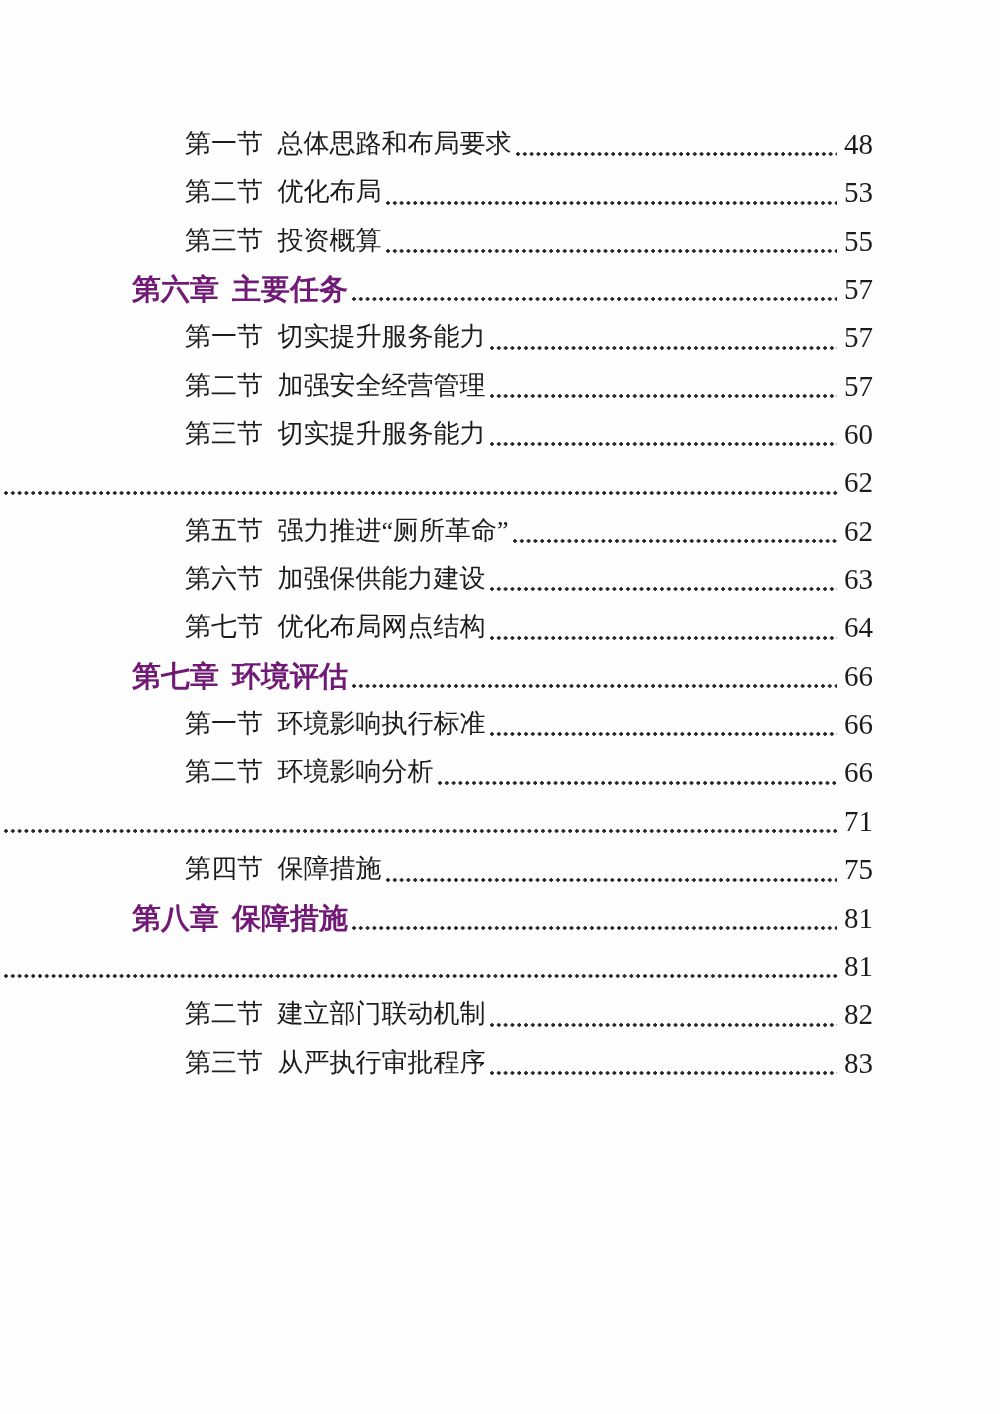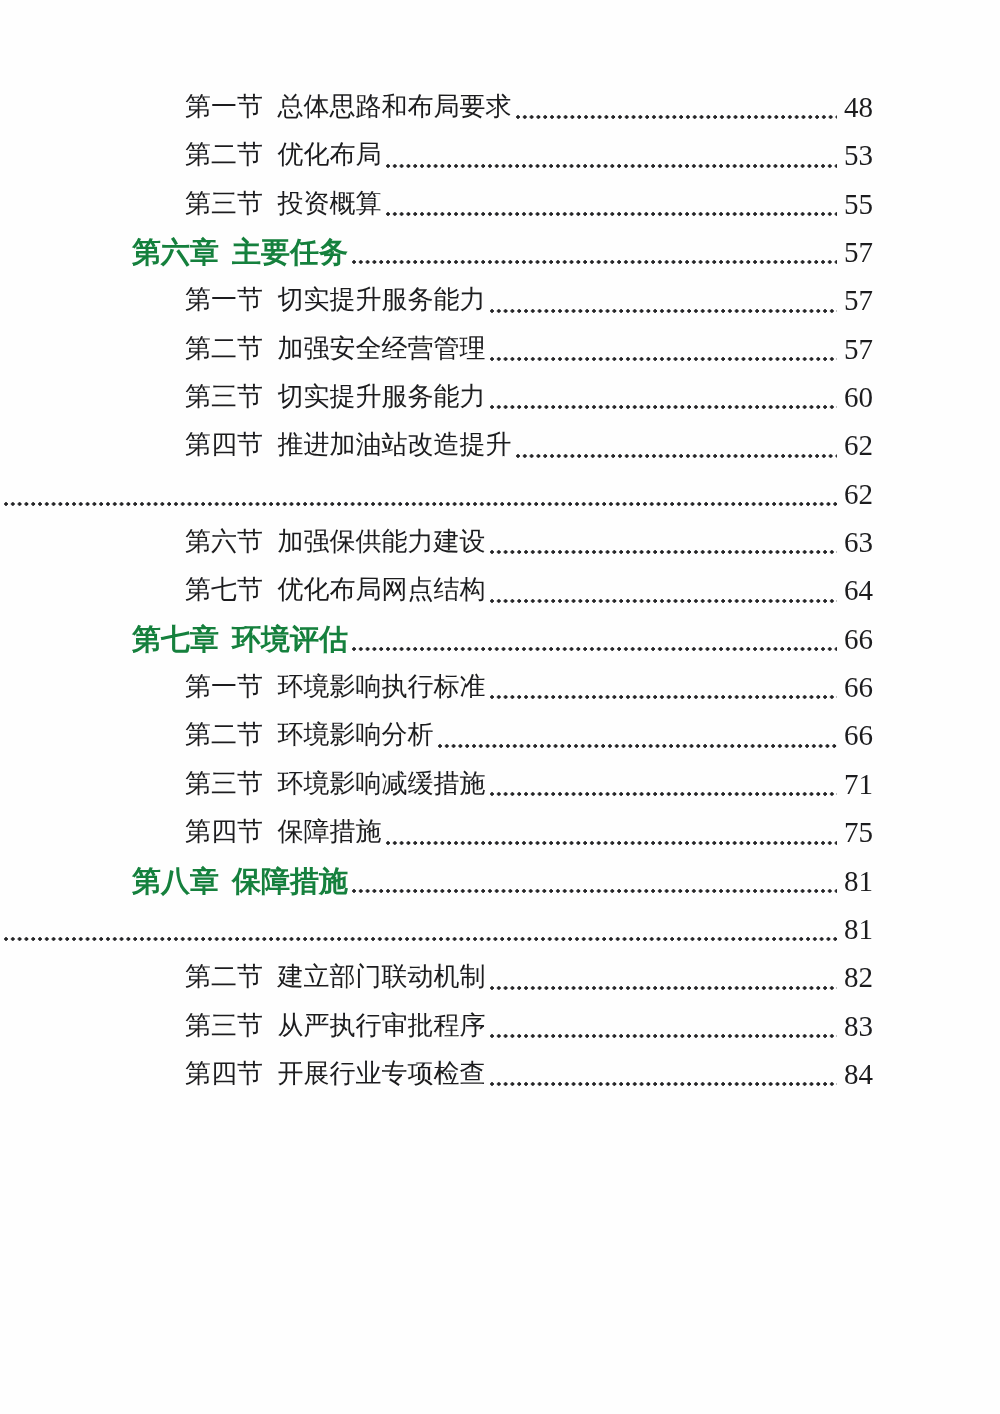--- a/index.html
+++ b/index.html
@@ -11,21 +11,21 @@
     position: relative;
     width: 1000px;
     height: 1414px;
     margin: 0 auto;
     background: #fefefe;
     overflow: hidden;
     font-family: "Liberation Serif", "DejaVu Serif", serif;
     color: #1c1c1e;
   }
   .toc {
-    padding-top: 83px;
+    padding-top: 120px;
   }
   .row {
     display: flex;
     align-items: flex-end;
     height: 48.35px;
     padding-right: 127px;
     box-sizing: border-box;
   }
   .row .title {
     line-height: 48.35px;
@@ -36,21 +36,21 @@
     font-size: 26px;
     word-spacing: 8px;
     padding-left: 185px;
   }
   .row.chapter .title {
     font-family: "Liberation Sans", "DejaVu Sans", sans-serif;
     font-weight: 700;
     font-size: 29px;
     word-spacing: 5px;
     padding-left: 132px;
-    color: #15803d;
+    color: #701a75;
   }
   .leader {
     flex: 1;
     position: relative;
     align-self: stretch;
   }
   .leader::after {
     content: "";
     position: absolute;
     left: 4px;
@@ -112,26 +112,26 @@
       <span class="pagenum">57</span>
     </div>
 
     <div class="row section">
       <span class="title">第三节 切实提升服务能力</span>
       <span class="leader"></span>
       <span class="pagenum">60</span>
     </div>
 
     <div class="row section">
-      <span class="title">第四节 推进加油站改造提升</span>
       <span class="leader"></span>
       <span class="pagenum">62</span>
     </div>
 
     <div class="row section">
+      <span class="title">第五节 强力推进“厕所革命”</span>
       <span class="leader"></span>
       <span class="pagenum">62</span>
     </div>
 
     <div class="row section">
       <span class="title">第六节 加强保供能力建设</span>
       <span class="leader"></span>
       <span class="pagenum">63</span>
     </div>
 
@@ -153,21 +153,20 @@
       <span class="pagenum">66</span>
     </div>
 
     <div class="row section">
       <span class="title">第二节 环境影响分析</span>
       <span class="leader"></span>
       <span class="pagenum">66</span>
     </div>
 
     <div class="row section">
-      <span class="title">第三节 环境影响减缓措施</span>
       <span class="leader"></span>
       <span class="pagenum">71</span>
     </div>
 
     <div class="row section">
       <span class="title">第四节 保障措施</span>
       <span class="leader"></span>
       <span class="pagenum">75</span>
     </div>
 
@@ -188,20 +187,15 @@
       <span class="leader"></span>
       <span class="pagenum">82</span>
     </div>
 
     <div class="row section">
       <span class="title">第三节 从严执行审批程序</span>
       <span class="leader"></span>
       <span class="pagenum">83</span>
     </div>
 
-    <div class="row section">
-      <span class="title">第四节 开展行业专项检查</span>
-      <span class="leader"></span>
-      <span class="pagenum">84</span>
-    </div>
 
   </div>
 </div>
 
 </body></html>

